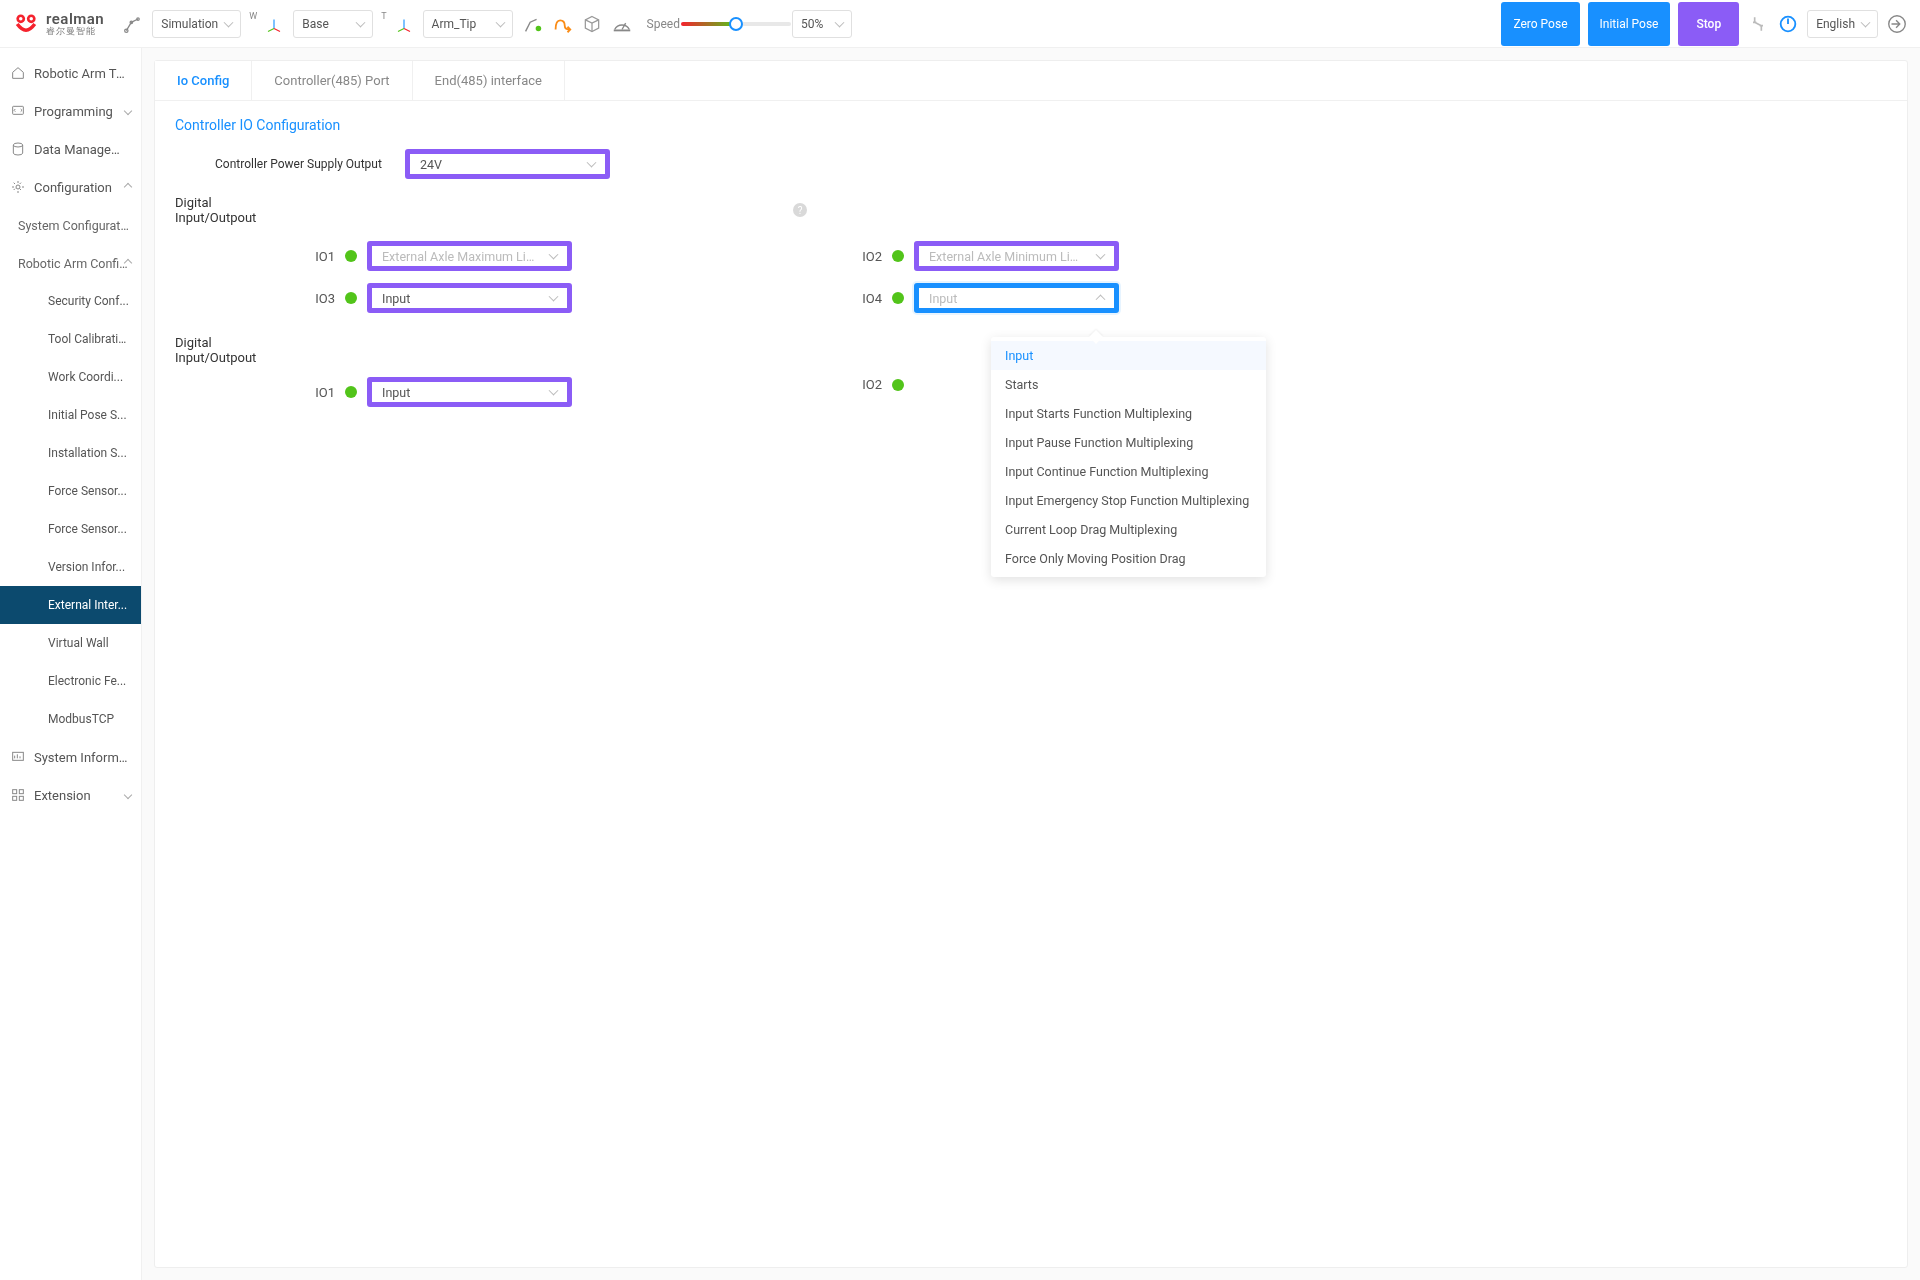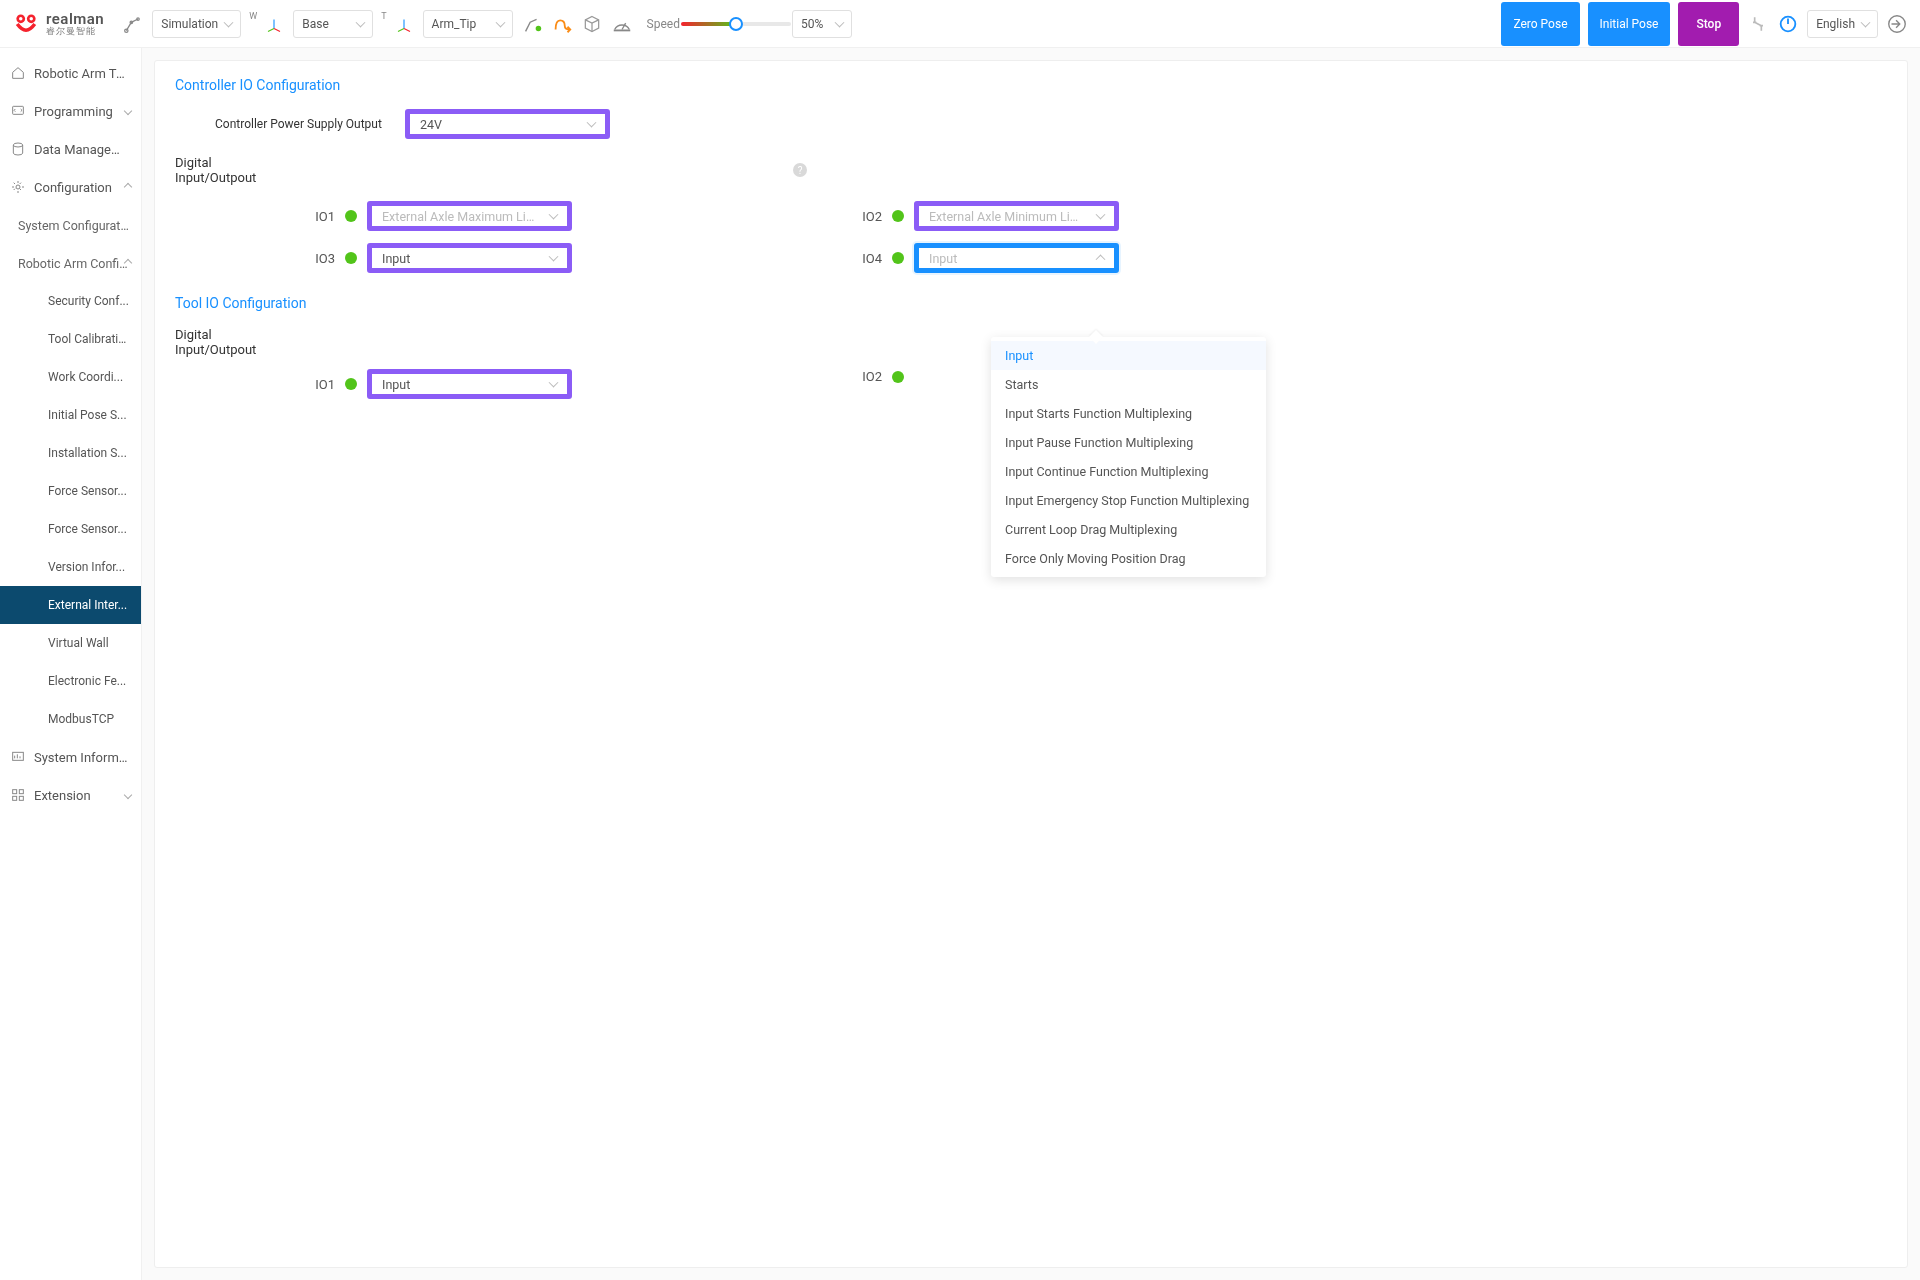--- a/index.html
+++ b/index.html
@@ -18,21 +18,21 @@
 .h-select::after { content: ""; position: absolute; right: 8px; top: 50%; width: 6px; height: 6px; border-right: 1px solid #bbb; border-bottom: 1px solid #bbb; transform: translateY(-70%) rotate(45deg); }
 .superscript { font-size: 9px; color: #888; position: relative; top: -8px; margin-right: -2px; }
 
 .speed-wrap { display: flex; align-items: center; gap: 1px; margin-left: 6px; }
 .speed-bar { width: 110px; height: 4px; background: linear-gradient(to right, #f5222d 0%, #52c41a 50%, #e8e8e8 50%, #e8e8e8 100%); border-radius: 2px; position: relative; }
 .speed-knob { position: absolute; top: 50%; width: 14px; height: 14px; border: 2px solid #1890ff; background: #fff; border-radius: 50%; transform: translate(-50%, -50%); }
 
 .flex-spacer { flex: 1; }
 .btn { border: none; border-radius: 3px; height: 44px; padding: 0 12px; font-size: 12px; cursor: pointer; }
 .btn-primary { background: #1890ff; color: #fff; }
-.btn-danger { background: #a21caf; color: #fff; padding: 0 18px; font-weight: 500; }
+.btn-danger { background: #8b5cf6; color: #fff; padding: 0 18px; font-weight: 500; }
 
 
 .layout { display: flex; height: calc(100vh - 48px); }
 .sidebar { width: 142px; border-right: 1px solid #f0f0f0; overflow-y: auto; padding-top: 6px; }
 .menu-item { display: flex; align-items: center; height: 38px; padding: 0 10px; color: #555; font-size: 13px; cursor: pointer; gap: 8px; white-space: nowrap; overflow: hidden; text-overflow: ellipsis; position: relative; }
 .menu-item.sub { padding-left: 18px; font-size: 12.5px; color: #666; }
 .menu-item.subsub { padding-left: 48px; font-size: 12px; color: #555; }
 .menu-item.active { background: #0c4a6e; color: #fff; }
 .menu-item .chev { position: absolute; right: 10px; width: 6px; height: 6px; border-right: 1px solid #aaa; border-bottom: 1px solid #aaa; }
 .menu-item .chev.down { transform: rotate(45deg); }
@@ -284,20 +284,25 @@
           <rect x="4" y="14" width="6" height="6"></rect>
           <rect x="14" y="14" width="6" height="6"></rect>
         </svg>
       <span class="truncate">Extension</span>
       <span class="chev down"></span>
     </div>
   </div>
 
   <div class="content">
     <div class="panel">
+      <div class="tabs">
+        <div class="tab active">Io Config</div>
+        <div class="tab">Controller(485) Port</div>
+        <div class="tab">End(485) interface</div>
+      </div>
 
       <div class="section">
         <div class="section-title">Controller IO Configuration</div>
 
         <div class="form-row">
           <div class="form-label">Controller Power Supply Output</div>
           <div class="select">
               <span>24V</span>
             </div>
         </div>
@@ -339,21 +344,20 @@
               <span class="dot"></span>
               <div class="select open placeholder">
                   <span>Input</span>
                 </div>
             </div>
           </div>
         </div>
       </div>
 
       <div class="section" style="padding-top:6px">
-        <div class="section-title">Tool IO Configuration</div>
         <div class="sub-label" style="margin-bottom:12px">Digital Input/Outpout</div>
         <div class="io-grid">
           <div class="io-col">
             <div class="io-row">
               <span class="io-tag">IO1</span>
               <span class="dot"></span>
               <div class="select">
                   <span>Input</span>
                 </div>
             </div>

